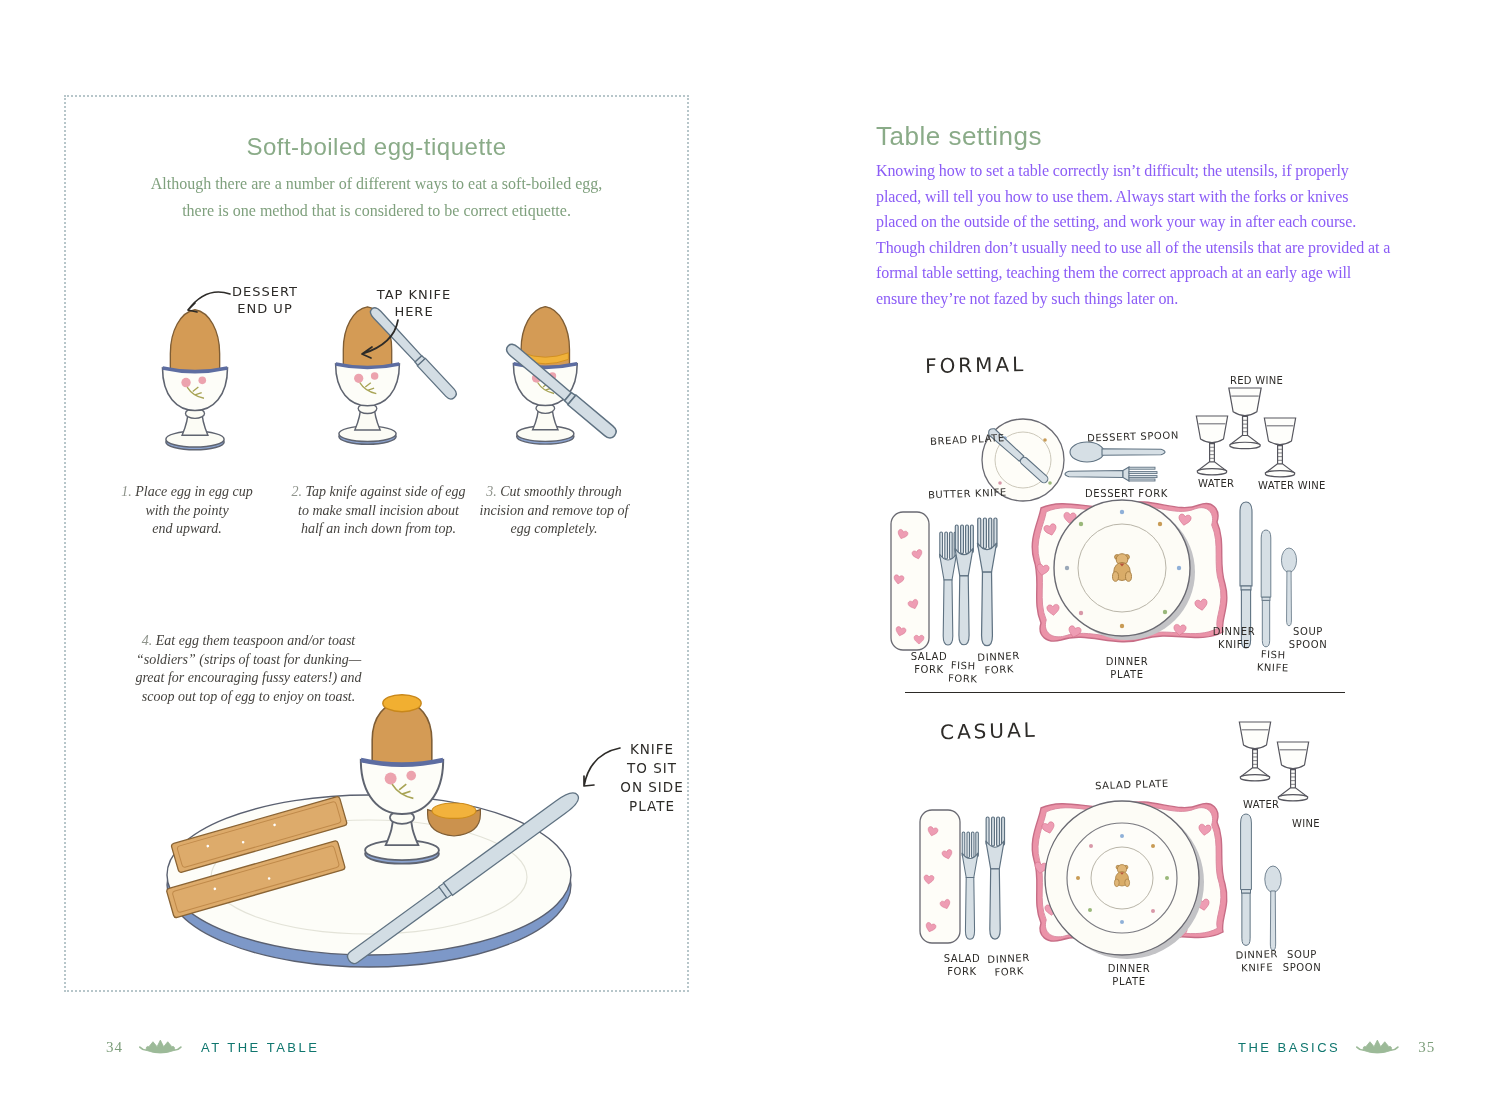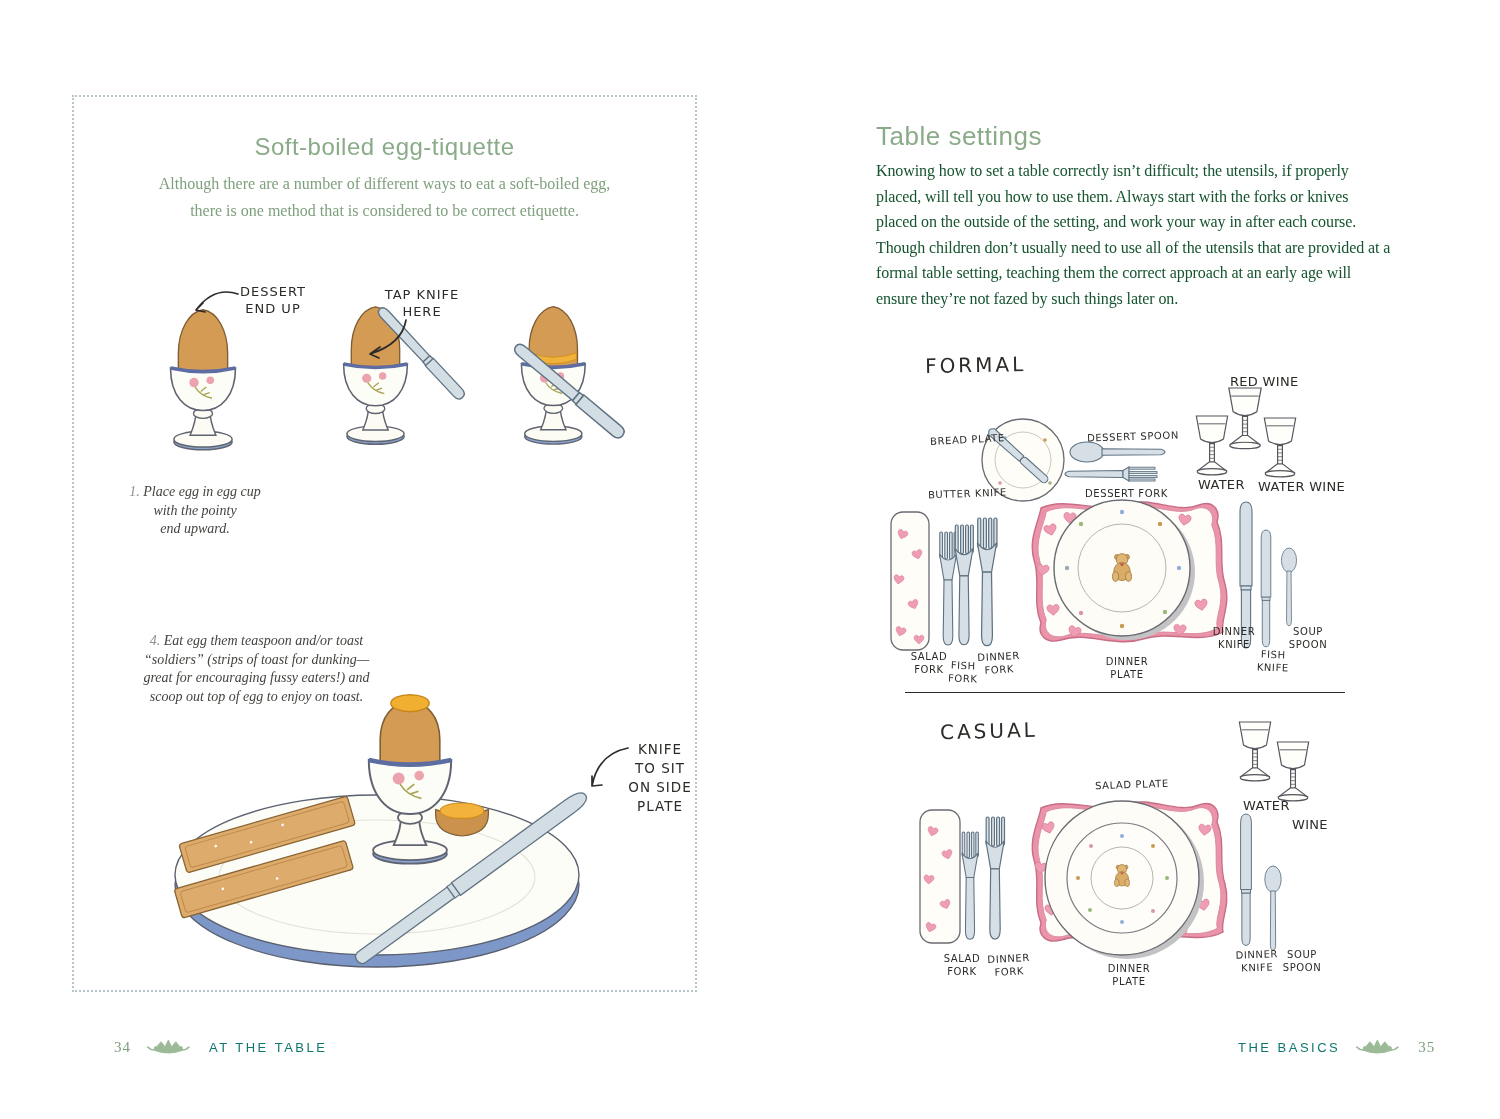--- a/index.html
+++ b/index.html
@@ -3,28 +3,28 @@
 <meta charset="utf-8">
 <style>
   html,body{margin:0;padding:0;background:#ffffff;}
   body{width:1500px;height:1119px;position:relative;font-family:"Liberation Serif",serif;color:#3a3833;overflow:hidden;}
   .abs{position:absolute;}
   .center{text-align:center;}
   .nowrap{white-space:nowrap;}
   .dotted-box{border:2px dotted #b7c6ca;}
   .title-green{font-family:"Liberation Sans",sans-serif;color:#8aab88;font-weight:400;letter-spacing:0.5px;}
   .subtitle-green{color:#7fa07d;font-size:16px;line-height:27px;}
-  .body-text{font-size:16px;line-height:25.5px;color:#14532d;letter-spacing:-0.1px;}
+  .body-text{font-size:16px;line-height:25.5px;color:#8b5cf6;letter-spacing:-0.1px;}
   .cap{font-style:italic;font-size:14px;line-height:18.5px;color:#45433f;text-align:center;white-space:nowrap;}
   .stepnum{color:#8f948c;font-style:italic;}
   .hand{font-family:"DejaVu Sans",sans-serif;color:#2d2b28;letter-spacing:0.6px;line-height:1.3;font-size:10px;}
   .hand.lg{font-size:20px;letter-spacing:3px;}
   .hand.md{font-size:13px;letter-spacing:1px;line-height:1.32;}
   .hand.md2{font-size:13.5px;letter-spacing:1px;line-height:19px;}
-  .hand.xs{font-size:13px;letter-spacing:0.3px;}
+  .hand.xs{font-size:10px;letter-spacing:0.3px;}
   .footer-row{display:flex;align-items:center;gap:16px;}
   .footer-section{font-family:Liberation Sans, sans-serif;color:#0f766e;letter-spacing:2.5px;font-size:13px;}
   .pagenum{font-family:"Liberation Serif",serif;color:#7d9e7b;font-size:15px;letter-spacing:1px;}
   .divider{border-top:1.6px solid #2c2a27;}
   svg{display:block;}
 </style>
 </head>
 <body>
 
 <svg width="0" height="0" style="position:absolute" aria-hidden="true">
@@ -84,21 +84,21 @@
     <path d="M-7,17 Q-2,25 8,27 M-2,21 L3,17 M0,24 L6,22" fill="none" stroke="#a8a455" stroke-width="1.2"></path>
   </g>
   <g id="crown" fill="#9cba98" stroke="#9cba98">
     <path d="M-7,9 Q-3,13 1,12.5" fill="none" stroke-width="2" stroke-linecap="round"></path>
     <path d="M35,12.5 Q39,13 43,9" fill="none" stroke-width="2" stroke-linecap="round"></path>
     <path d="M1,13 Q0,7 4,8.5 L9,2.5 L14,8.5 L18,0.5 L22,8.5 L27,2.5 L32,8.5 Q36,7 35,13 Q18,19.5 1,13 Z" stroke-width="1"></path>
   </g>
 </defs>
 </svg>
 
-<div class="abs" style="left:12px;top:0;width:750px;height:1030px">
+<div class="abs" style="left:4px;top:0;width:750px;height:1030px">
 
   <div class="abs dotted-box" style="left:60px;top:95px;width:621px;height:893px"></div>
 
   <div class="abs title-green center" style="left:60px;top:133px;width:625px;font-size:24px">Soft-boiled egg-tiquette</div>
 
   <div class="abs center" style="left:60px;top:170px;width:625px">
     <div class="subtitle-green nowrap">Although there are a number of different ways to eat a soft-boiled egg,</div>
     <div class="subtitle-green nowrap">there is one method that is considered to be correct etiquette.</div>
   </div>
 
@@ -133,20 +133,30 @@
     <div>HERE</div>
   </div>
   <svg class="abs" style="left:348px;top:316px" width="54" height="46" viewBox="0 0 54 46">
     <path d="M46,4 Q42,28 10,38 M10,38 l10,-7 M10,38 l9,4" fill="none" stroke="#2d2b28" stroke-width="1.7" stroke-linecap="round"></path>
   </svg>
 
   <div class="abs center" style="left:98px;top:483px;width:170px">
     <div class="cap"><span class="stepnum">1.</span>&nbsp;<span>Place egg in egg cup</span></div>
     <div class="cap">with the pointy</div>
     <div class="cap">end upward.</div>
+  </div>
+  <div class="abs center" style="left:272px;top:483px;width:205px">
+    <div class="cap"><span class="stepnum">2.</span>&nbsp;<span>Tap knife against side of egg</span></div>
+    <div class="cap">to make small incision about</div>
+    <div class="cap">half an inch down from top.</div>
+  </div>
+  <div class="abs center" style="left:460px;top:483px;width:180px">
+    <div class="cap"><span class="stepnum">3.</span>&nbsp;<span>Cut smoothly through</span></div>
+    <div class="cap">incision and remove top of</div>
+    <div class="cap">egg completely.</div>
   </div>
 
   <div class="abs center" style="left:92px;top:632px;width:305px">
     <div class="cap"><span class="stepnum">4.</span>&nbsp;<span>Eat egg them teaspoon and/or toast</span></div>
     <div class="cap">“soldiers” (strips of toast for dunking—</div>
     <div class="cap">great for encouraging fussy eaters!) and</div>
     <div class="cap">scoop out top of egg to enjoy on toast.</div>
   </div>
 
   <svg class="abs" style="left:150px;top:672px" width="520" height="305" viewBox="0 0 520 305">

